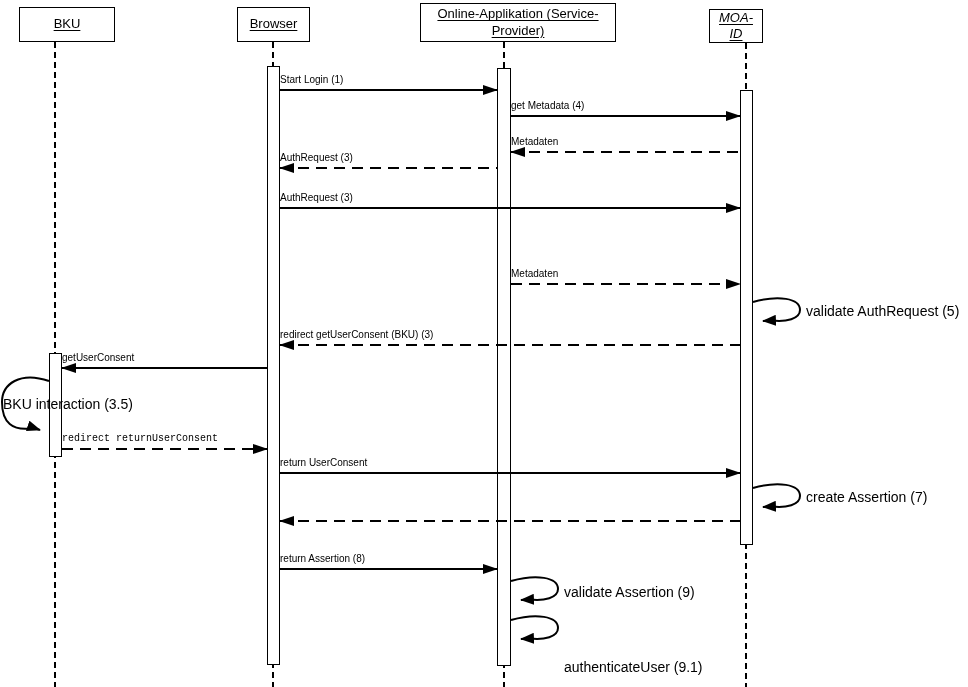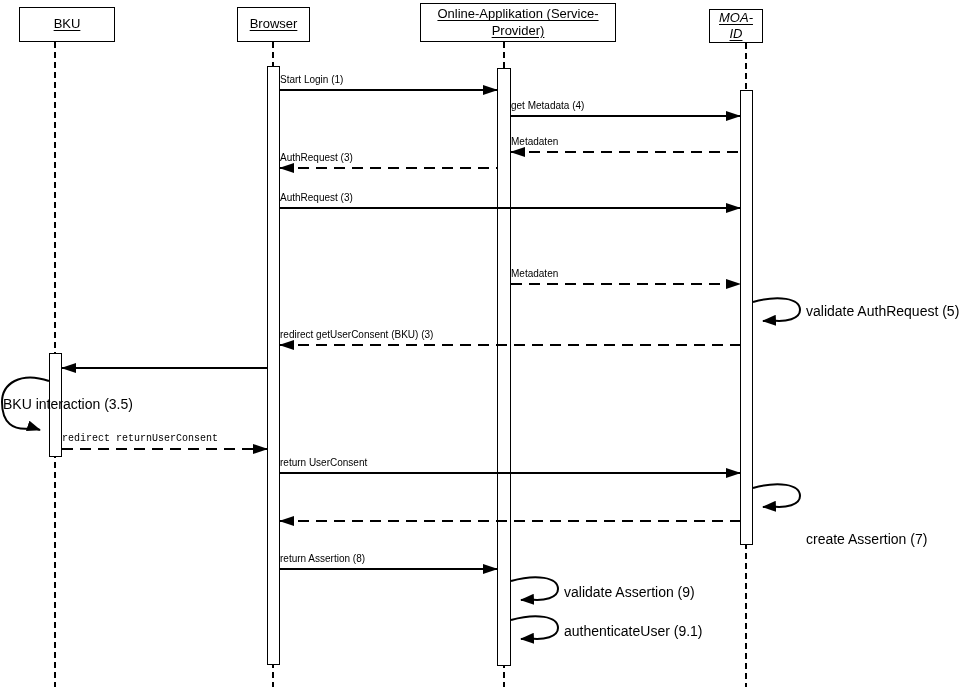--- a/index.html
+++ b/index.html
@@ -123,20 +123,21 @@
   </svg>
   <div class="loop-label" style="left:806px; top:303px;">validate AuthRequest (5)</div>
 
   <div class="msg dashed" style="left:280px; top:326px; width:460px;">
     <div class="lbl">redirect getUserConsent (BKU) (3)</div>
     <div class="line"></div>
     <div class="arrow left"></div>
   </div>
 
   <div class="msg solid" style="left:62px; top:349px; width:205px;">
+    <div class="lbl">getUserConsent</div>
     <div class="line"></div>
     <div class="arrow left"></div>
   </div>
 
   <svg class="loop" style="left:0px; top:372px;" width="51" height="62" viewBox="0 0 51 62">
     <path d="M 49,9 C 20,-1 2,12 2,30 C 2,50 12,60 34,56 L 40,58" fill="none" stroke="#000" stroke-width="2" marker-end="url(#ah)"></path>
   </svg>
   <div class="loop-label" style="left:3px; top:396px;">BKU interaction (3.5)</div>
 
   <div class="msg dashed" style="left:62px; top:430px; width:205px;font-family:Liberation Mono, monospace;">
@@ -147,36 +148,36 @@
 
   <div class="msg solid" style="left:280px; top:454px; width:460px;">
     <div class="lbl">return UserConsent</div>
     <div class="line"></div>
     <div class="arrow right"></div>
   </div>
 
   <svg class="loop" style="left:752px; top:482px;" width="52" height="30" viewBox="0 0 52 30">
     <path d="M 1,6 C 26,-1 48,2 48,14 C 48,23 34,26 20,24.5 L 11,25" fill="none" stroke="#000" stroke-width="2" marker-end="url(#ah)"></path>
   </svg>
-  <div class="loop-label" style="left:806px; top:489px;margin-top:42px;">create Assertion (7)</div>
+  <div class="loop-label" style="left:806px; top:489px;">create Assertion (7)</div>
 
   <div class="msg dashed" style="left:280px; top:502px; width:460px;">
     <div class="line"></div>
     <div class="arrow left"></div>
   </div>
 
   <div class="msg solid" style="left:280px; top:550px; width:217px;">
     <div class="lbl">return Assertion (8)</div>
     <div class="line"></div>
     <div class="arrow right"></div>
   </div>
 
   <svg class="loop" style="left:510px; top:575px;" width="52" height="30" viewBox="0 0 52 30">
     <path d="M 1,6 C 26,-1 48,2 48,14 C 48,23 34,26 20,24.5 L 11,25" fill="none" stroke="#000" stroke-width="2" marker-end="url(#ah)"></path>
   </svg>
   <div class="loop-label" style="left:564px; top:584px;">validate Assertion (9)</div>
 
   <svg class="loop" style="left:510px; top:614px;" width="52" height="30" viewBox="0 0 52 30">
     <path d="M 1,6 C 26,-1 48,2 48,14 C 48,23 34,26 20,24.5 L 11,25" fill="none" stroke="#000" stroke-width="2" marker-end="url(#ah)"></path>
   </svg>
-  <div class="loop-label" style="left:564px; top:623px;">authenticateUser (9.1)</div>
+  <div class="loop-label" style="left:564px; top:659px;">authenticateUser (9.1)</div>
 
 </div>
 
 </body></html>

